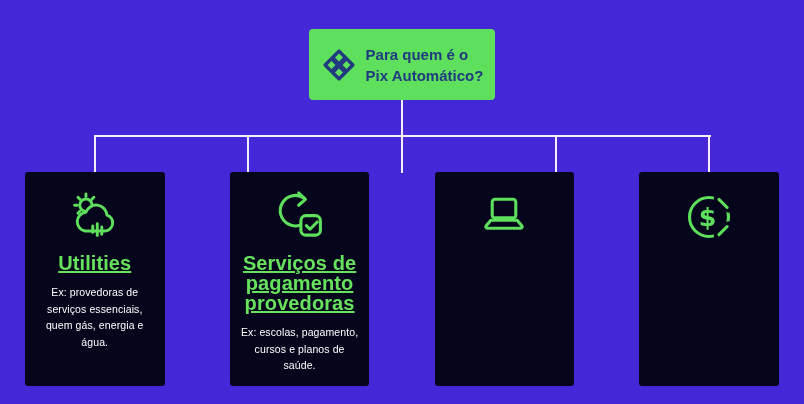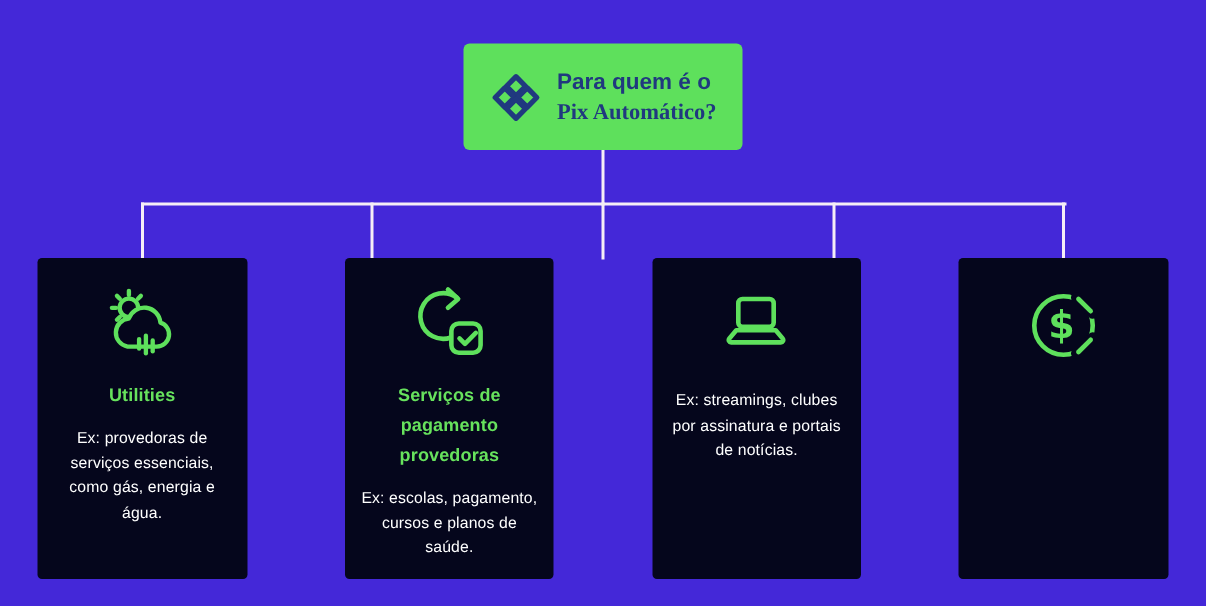--- a/index.html
+++ b/index.html
@@ -13,41 +13,41 @@
 
   
   .header-box{
     position:absolute;left:309px;top:29px;width:186px;height:71px;
     background:var(--accent-green);border-radius:4px;
     display:flex;align-items:center;justify-content:center;gap:9px;
   }
   .pix-icon{display:flex;align-items:center;}
   .header-text{color:var(--navy-text);font-size:15px;line-height:21px;}
   .h-line1{font-weight:600;}
-  .h-line2{font-weight:800;font-family:Liberation Serif, serif;}
+  .h-line2{font-weight:800;}
 
   
   .line{position:absolute;background:var(--connector);}
   .stem{left:401px;top:100px;width:2px;height:37px;}
   .hbar{left:94px;top:135px;width:617px;height:2px;}
   .drop{top:135px;width:2px;height:38px;}
   .d0{left:94px;} .d1{left:247px;} .d2{left:401px;} .d3{left:555px;} .d4{left:708px;}
 
   
   .cards{position:absolute;left:25px;top:172px;width:754px;height:214px;
          display:flex;justify-content:space-between;}
   .card{
     flex:0 0 139.5px;height:214px;background:var(--card-bg);border-radius:3px;
     display:flex;flex-direction:column;align-items:center;text-align:center;
     padding:12px 6px 8px 6px;
   }
   .card-icon{height:62px;display:flex;align-items:center;justify-content:center;margin-top:2px;}
   .card-title{
-    margin-top:5px;font-size:12px;line-height:20px;font-weight:700;
-    color:var(--title-green);letter-spacing:.1px;
+    margin-top:5px;font-size:20px;line-height:20px;font-weight:700;
+    color:var(--title-green);letter-spacing:.1px;text-decoration:underline;
   }
   .card-desc{
     margin-top:11px;font-size:10.5px;line-height:16.5px;font-weight:500;
     color:var(--body-text);letter-spacing:.1px;padding:0 2px;
   }
 </style>
 </head>
 <body>
 
 <div class="canvas">
@@ -90,21 +90,21 @@
             <path d="M30.8 10.2l-2.1 2.1"></path>
             <path d="M13.2 27.8l2.1-2.1"></path>
             <path d="M21 47.5h21.5a9 9 0 0 0 2.7-17.6 12 12 0 0 0-23.3-3A10.4 10.4 0 0 0 21 47.5Z" fill="#05061c"></path>
             <path d="M29.5 42v7"></path>
             <path d="M34.5 39.5v13"></path>
             <path d="M39.5 43v8"></path>
           </g>
         </svg>
       </span>
       <h3 class="card-title">Utilities</h3>
-      <p class="card-desc">Ex: provedoras de serviços essenciais, como gás, energia e água.</p>
+      <p class="card-desc">Ex: provedoras de serviços essenciais, quem gás, energia e água.</p>
     </article>
 
     <article class="card">
       <span class="card-icon">
         <svg width="58" height="58" viewBox="0 0 64 64">
           <g fill="none" stroke="#5ee05c" stroke-width="3.4" stroke-linecap="round" stroke-linejoin="round">
             <path d="M37 11.5A16.8 16.8 0 1 0 42.5 31.5"></path>
             <path d="M30.5 5.5 38 12.5 30.5 19"></path>
             <rect x="33" y="30.5" width="21.5" height="21.5" rx="5.5" fill="#05061c"></rect>
             <path d="M39 41.5l4 4 8-8"></path>
@@ -117,21 +117,20 @@
 
     <article class="card">
       <span class="card-icon">
         <svg width="58" height="58" viewBox="0 0 64 64">
           <g fill="none" stroke="#5ee05c" stroke-width="3.4" stroke-linecap="round" stroke-linejoin="round">
             <rect x="19" y="12.5" width="26" height="20.5" rx="3"></rect>
             <path d="M17.5 35.5 12.4 41.6A1.7 1.7 0 0 0 13.7 44.4h36.6a1.7 1.7 0 0 0 1.3-2.8L46.5 35.5Z"></path>
           </g>
         </svg>
       </span>
-      <p class="card-desc">Ex: streamings, clubes por assinatura e portais de notícias.</p>
     </article>
 
 
     <article class="card">
       <span class="card-icon">
         <svg width="58" height="58" viewBox="0 0 64 64">
           <g fill="none" stroke="#5ee05c" stroke-width="3.4" stroke-linecap="round">
             <circle cx="32" cy="32" r="21.5"></circle>
             <path d="M41.5 11.5 53.5 23" stroke="#05061c" stroke-width="8"></path>
             <path d="M41.5 52.5 53.5 41" stroke="#05061c" stroke-width="8"></path>

